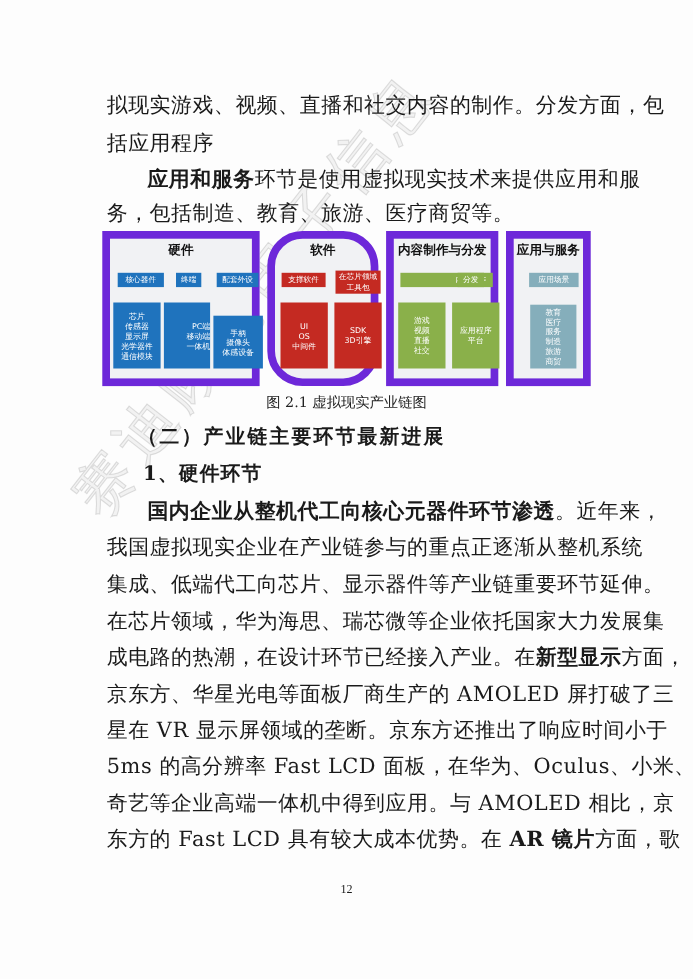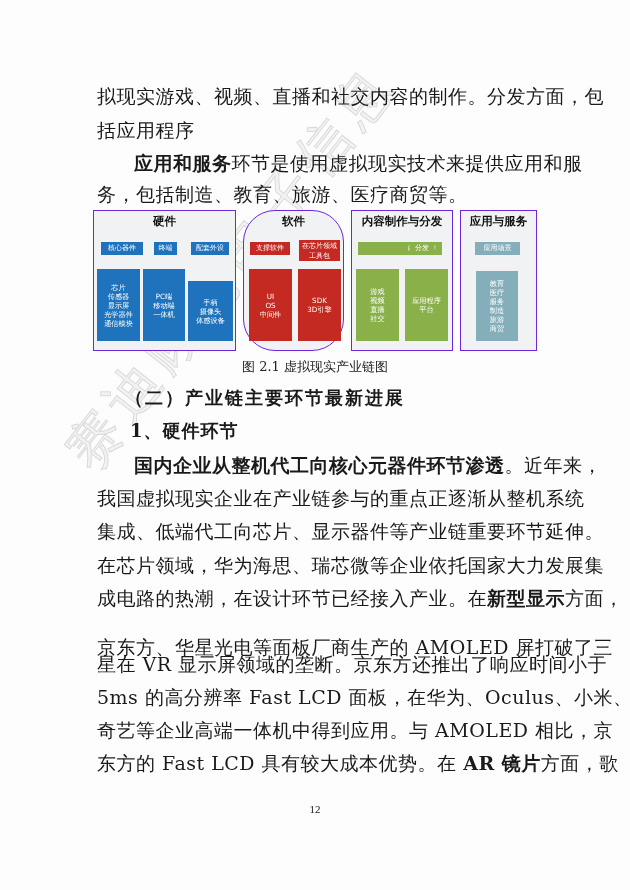--- a/index.html
+++ b/index.html
@@ -12,21 +12,21 @@
     white-space:nowrap; letter-spacing:0.5px;
   }
   .line.indent { left:134px; width:403px; }
   .line.justify { text-align:justify; text-align-last:justify; }
   b, .bold { font-weight:bold; }
 
   
   .diagram { position:absolute; left:93px; top:210px; width:446px; height:143px; }
   .col {
     position:absolute; top:0; height:141px; background:#f1f2f4;
-    border:1px solid #6d28d9; box-sizing:border-box;
+    border:7px solid #6d28d9; box-sizing:border-box;
   }
   .col-title {
     position:absolute; top:3px; left:0; right:0; text-align:center;
     font-family:"DejaVu Sans", sans-serif; font-weight:bold; font-size:11.5px; color:#111;
   }
   .tag {
     position:absolute; top:31px; height:13px; color:#fff;
     font-family:"DejaVu Sans", sans-serif; font-size:7px; line-height:13px; text-align:center;
   }
   .tag.two { height:21px; top:29px; line-height:10px; padding-top:1px; box-sizing:border-box; }
@@ -72,21 +72,21 @@
     <div class="tag blue" style="left:7px; width:42px;">核心器件</div>
     <div class="tag blue" style="left:60px; width:23px;">终端</div>
     <div class="tag blue" style="left:97px; width:38px;">配套外设</div>
     <div class="block blue" style="left:3px; width:43px;">
       <span>芯片</span>
       <span>传感器</span>
       <span>显示屏</span>
       <span>光学器件</span>
       <span>通信模块</span>
     </div>
-    <div class="block blue" style="left:49px; width:42px;">
+    <div class="block blue" style="left:49px; width:42px;align-items:flex-end;">
       <span>PC端</span>
       <span>移动端</span>
       <span>一体机</span>
     </div>
     <div class="block blue" style="left:94px; width:45px;margin-top:12px;">
       <span>手柄</span>
       <span>摄像头</span>
       <span>体感设备</span>
     </div>
   </div>
@@ -142,19 +142,19 @@
 <div class="caption">图 2.1  虚拟现实产业链图</div>
 
 <div class="heading1">（二）产业链主要环节最新进展</div>
 <div class="heading2">1、硬件环节</div>
 
 <div class="line indent justify" style="top:453px;"><b>国内企业从整机代工向核心元器件环节渗透</b><span>。近年来，</span></div>
 <div class="line justify" style="top:486px;">我国虚拟现实企业在产业链参与的重点正逐渐从整机系统</div>
 <div class="line justify" style="top:519px;">集成、低端代工向芯片、显示器件等产业链重要环节延伸。</div>
 <div class="line justify" style="top:553px;">在芯片领域，华为海思、瑞芯微等企业依托国家大力发展集</div>
 <div class="line justify" style="top:586px;"><span>成电路的热潮，在设计环节已经接入产业。在</span><b>新型显示</b><span>方面，</span></div>
-<div class="line justify" style="top:619px;margin-top:16px;">京东方、华星光电等面板厂商生产的 AMOLED 屏打破了三</div>
+<div class="line justify" style="top:619px;">京东方、华星光电等面板厂商生产的 AMOLED 屏打破了三</div>
 <div class="line justify" style="top:652px;">星在 VR 显示屏领域的垄断。京东方还推出了响应时间小于</div>
 <div class="line justify" style="top:685px;">5ms 的高分辨率 Fast LCD 面板，在华为、Oculus、小米、爱</div>
 <div class="line justify" style="top:718px;">奇艺等企业高端一体机中得到应用。与 AMOLED 相比，京</div>
 <div class="line justify" style="top:751px;"><span>东方的 Fast LCD 具有较大成本优势。在 </span><b>AR 镜片</b><span>方面，歌</span></div>
 
 <div class="pagenum">12</div>
 
 </body></html>

